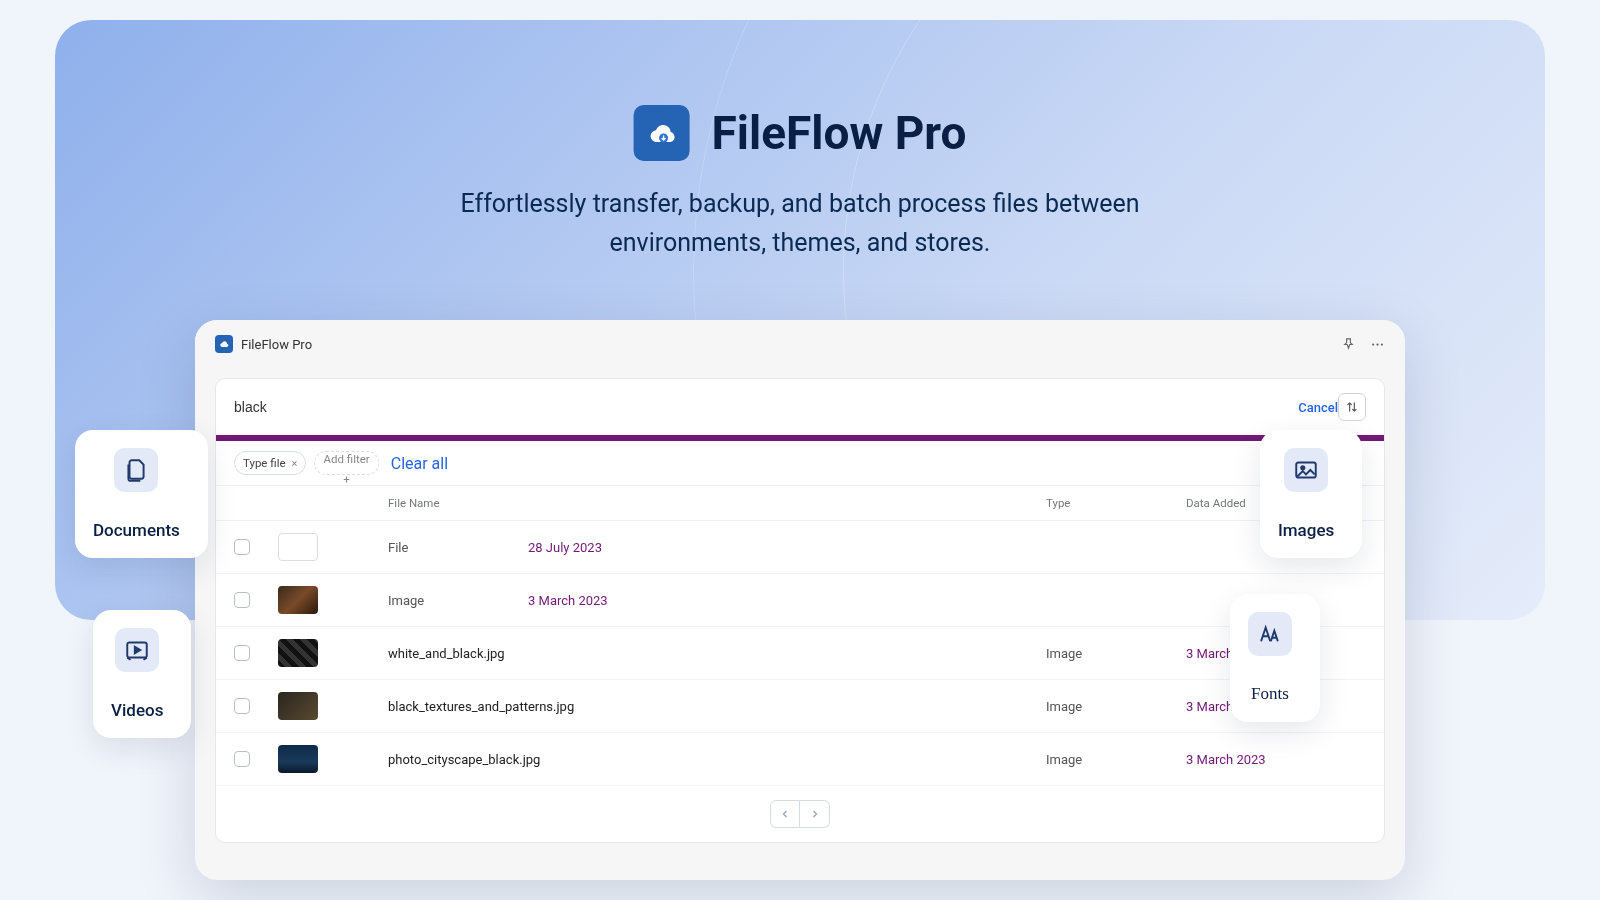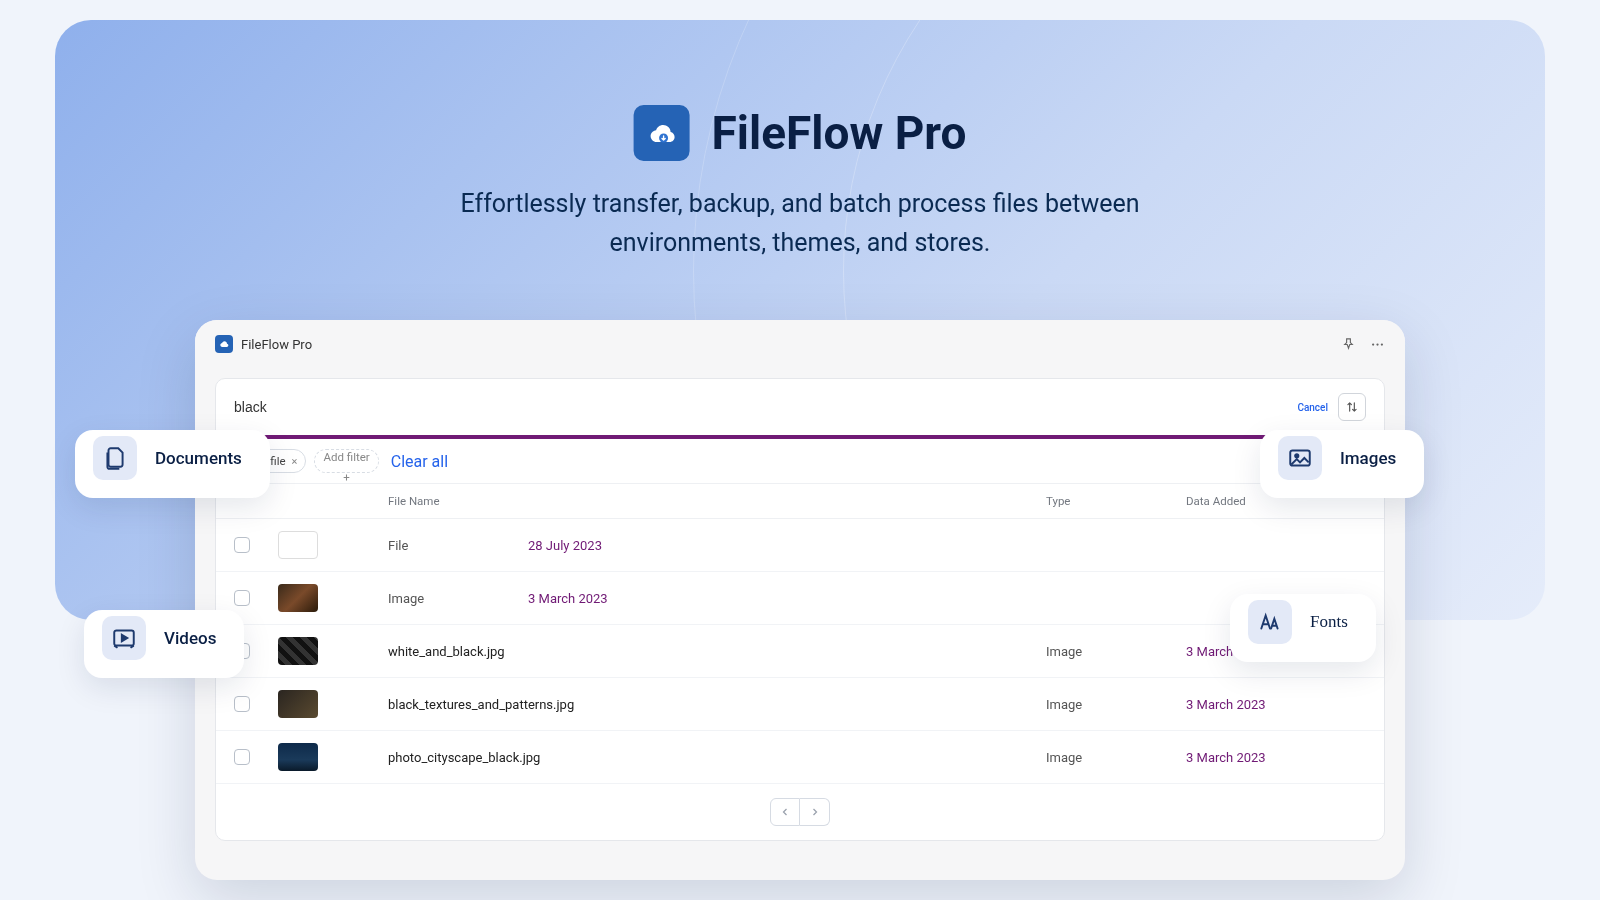--- a/index.html
+++ b/index.html
@@ -131,35 +131,34 @@
   margin: 10px 20px 0 20px;
   background: #fff;
   border-radius: 10px;
   border: 1px solid #e5e7eb;
   overflow: hidden;
 }
 .search-row {
   display: flex;
   align-items: center;
   padding: 14px 18px;
-  border-bottom: 4px solid #701a75;
+  border-bottom: 6px solid #701a75;
 }
 .search-input {
   border: none;
   outline: none;
   font-size: 14px;
   color: #333;
   flex: 1;
 }
 .cancel-link {
   color: #2563eb;
-  font-size: 10px;
+  font-size: 13px;
   font-weight: 500;
   cursor: pointer;
-  margin-right: 10px;
 }
 .sort-btn {
   width: 28px;
   height: 28px;
   border: 1px solid #d1d5db;
   border-radius: 6px;
   display: flex;
   align-items: center;
   justify-content: center;
   cursor: pointer;
@@ -260,41 +259,42 @@
 }
 .page-btn:first-child { border-radius: 6px 0 0 6px; }
 .page-btn:last-child { border-radius: 0 6px 6px 0; border-left: none; }
 .float-card {
   position: absolute;
   background: #fff;
   border-radius: 18px;
   box-shadow: 0 10px 30px rgba(10,30,70,0.1);
   display: flex;
   align-items: center;
-  gap: 18px;
-  padding: 6px 28px 18px 18px;
+  gap: 28px;
+  padding: 18px 28px 18px 18px;
   z-index: 5;
+  flex-direction: column;
 }
 .float-icon {
   width: 44px;
   height: 44px;
   background: #e3e9f7;
   border-radius: 10px;
   display: flex;
   align-items: center;
   justify-content: center;
   color: #1e3a6e;
 }
 .float-label {
   font-size: 17px;
   color: #0a1f44;
   font-weight: 500;
 }
 .card-docs { left: 75px; top: 430px; }
-.card-videos { left: 84px; top: 610px; }
+.card-videos { left: 93px; top: 610px; }
 .card-images { left: 1260px; right: auto; top: 430px; }
 .card-fonts { left: 1230px; top: 594px; font-family: Liberation Serif, serif; }
 </style>
 </head>
 <body>
 
 <div class="hero"></div>
 
 <div class="brand">
   <div class="brand-logo">

